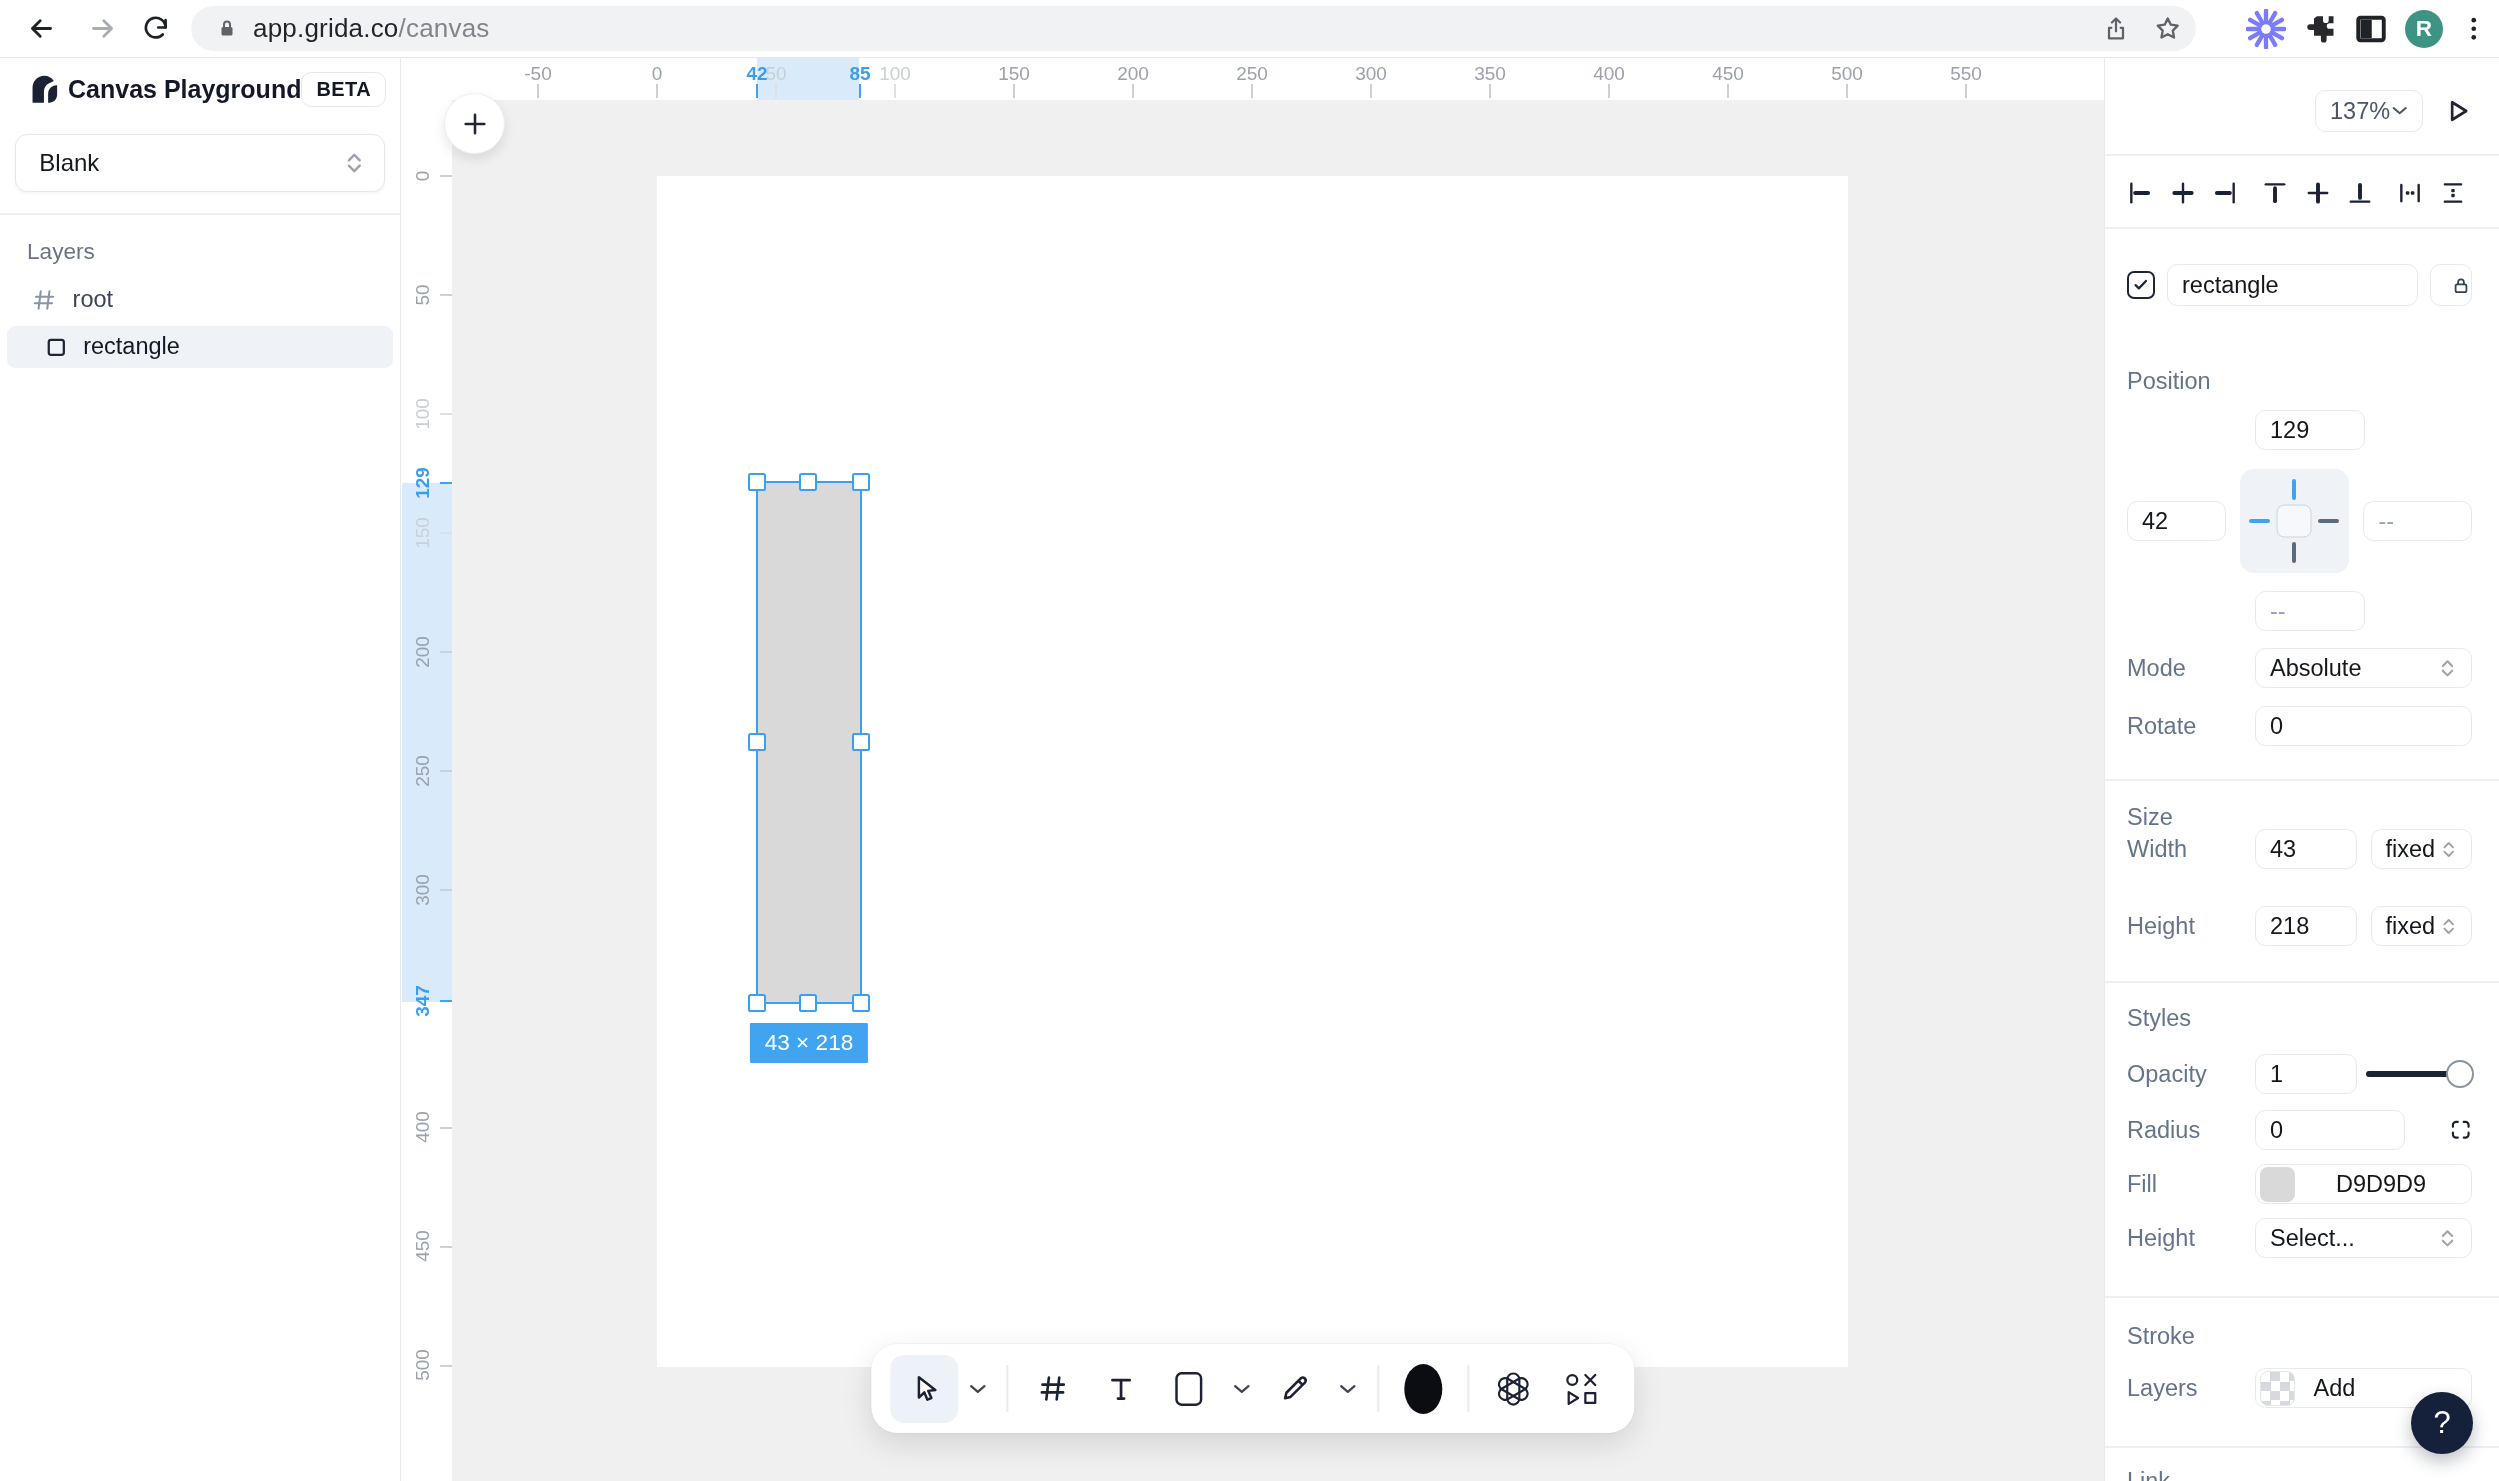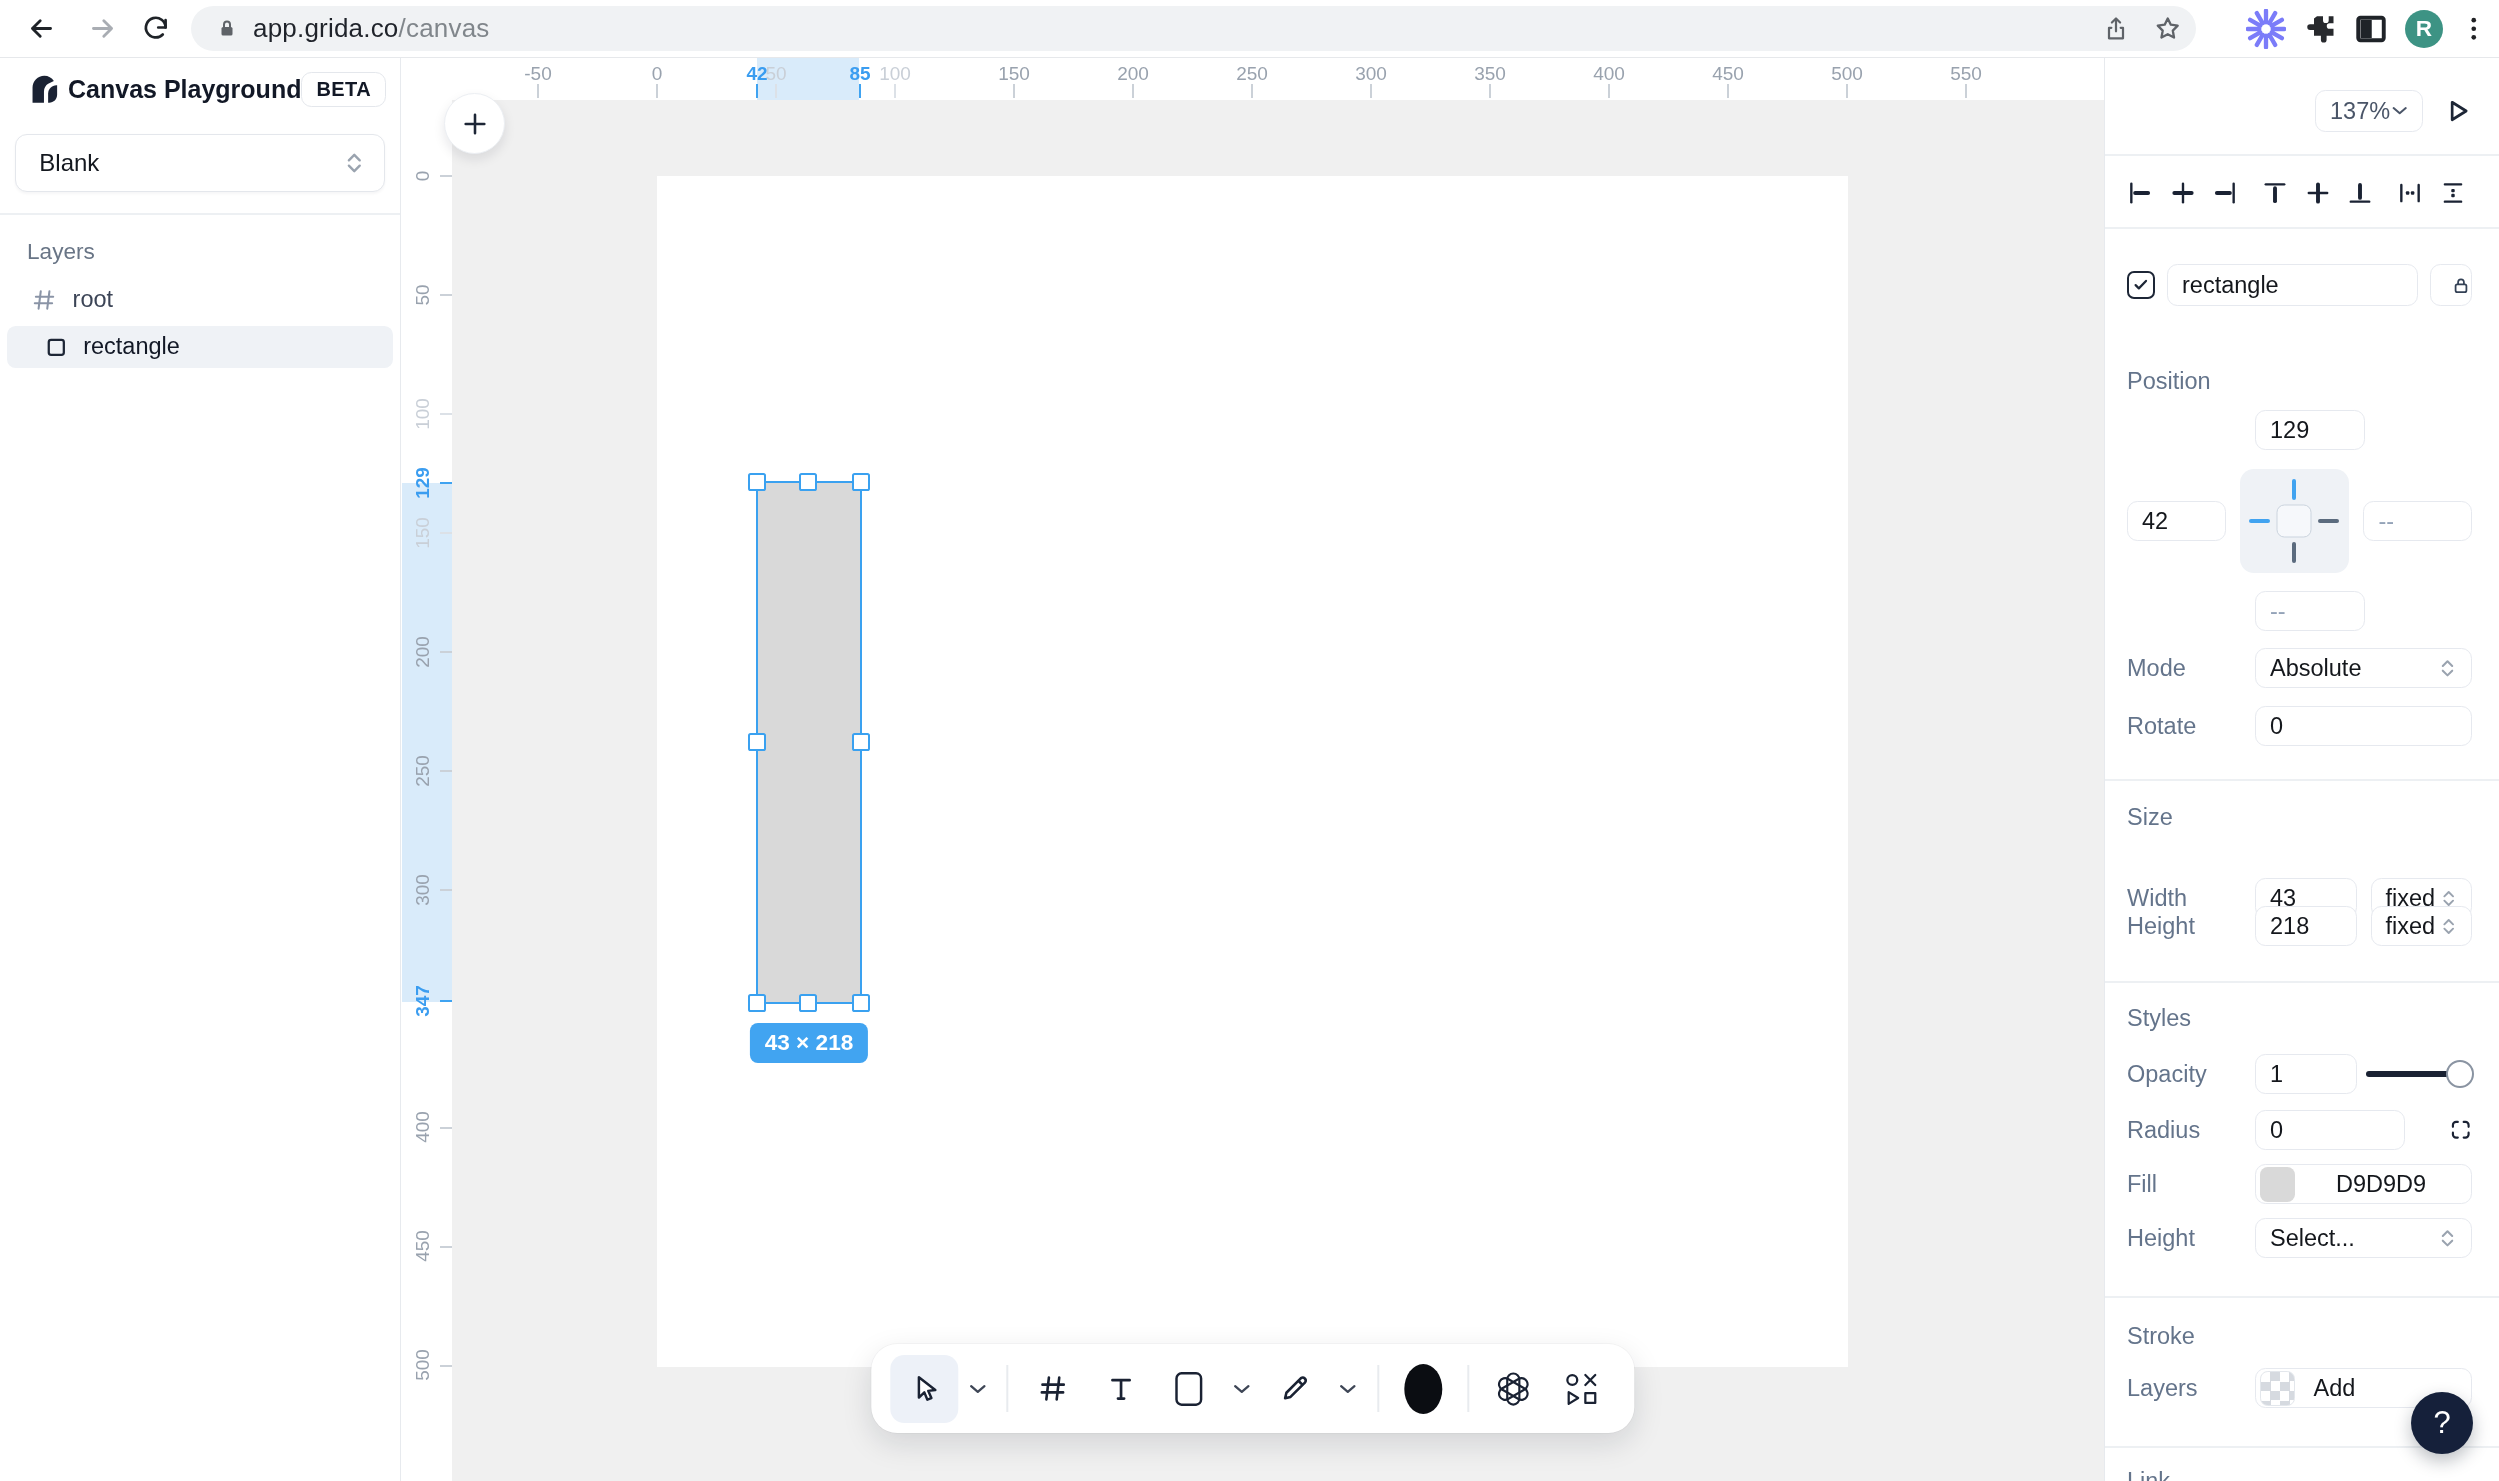--- a/index.html
+++ b/index.html
@@ -43,21 +43,21 @@
   .num{position:absolute;top:6px;transform:translateX(-50%);font-size:19px;color:#99A2AE;}
   .vnum{position:absolute;left:21px;transform:translate(-50%,-50%) rotate(-90deg);font-size:19px;color:#99A2AE;}
   .num.muted,.vnum.muted{color:#C9CFD7;}
   .num.selected,.vnum.selected{color:#3B9DF0;font-weight:700;}
   .plusbtn{position:absolute;left:42px;top:36px;width:59px;height:59px;border-radius:50%;background:#fff;border:1.7px solid #ECEFF3;box-shadow:0 5.2px 12px rgba(16,24,40,.10);display:flex;align-items:center;justify-content:center;z-index:5;}
   .selrect{position:absolute;background:#D9D9D9;border:2.6px solid #3AA1F0;z-index:2;}
   .handle{position:absolute;width:14px;height:14px;background:#fff;border:2.6px solid #3AA1F0;border-radius:2.6px;}
   .h-tl{left:-9.6px;top:-9.6px}.h-tm{left:50%;top:-9.6px;margin-left:-9.6px}.h-tr{right:-9.6px;top:-9.6px}
   .h-ml{left:-9.6px;top:50%;margin-top:-9.6px}.h-mr{right:-9.6px;top:50%;margin-top:-9.6px}
   .h-bl{left:-9.6px;bottom:-9.6px}.h-bm{left:50%;bottom:-9.6px;margin-left:-9.6px}.h-br{right:-9.6px;bottom:-9.6px}
-  .sizebadge{position:absolute;top:calc(100% + 21px);left:50%;transform:translateX(-50%);background:#41A4F1;color:#fff;font-size:22.6px;font-weight:700;padding:7px 14.8px;border-radius:8px;white-space:nowrap;text-align:right;}
+  .sizebadge{position:absolute;top:calc(100% + 21px);left:50%;transform:translateX(-50%);background:#41A4F1;color:#fff;font-size:22.6px;font-weight:400;padding:7px 14.8px;border-radius:1px;white-space:nowrap;text-align:right;}
   .toolbar{position:absolute;left:50%;transform:translateX(-50%);bottom:49px;height:89px;background:#fff;border-radius:26px;box-shadow:0 10.4px 29.5px rgba(16,24,40,.13),0 0 0 0.9px rgba(16,24,40,.03);display:flex;align-items:center;padding:0 19px;z-index:8;}
   .tb-btn{width:68px;height:68px;border-radius:14px;display:flex;align-items:center;justify-content:center;flex:none;}
   .tb-btn.active{background:#EDF1F8;}
   .tb-chev{width:38px;height:68px;display:flex;align-items:center;justify-content:center;flex:none;}
   .tb-div{width:1.7px;height:47px;background:#E8EBEF;margin:0 10.4px;flex:none;}
   .tb-ellipse{width:38px;height:50px;border-radius:50%;}
 
   
   .panel{position:absolute;top:57px;right:0;width:395px;bottom:0;background:#fff;border-left:1.7px solid #E7EAEE;z-index:10;}
   .prow{position:absolute;left:22px;right:28px;display:flex;align-items:center;}
@@ -436,21 +436,21 @@
     </div>
     <div class="prow" style="top:650px;height:38px">
       <span class="plabel">Rotate</span>
       <div class="pinput grow">
           <span>0</span>
         </div>
     </div>
     <div class="pdiv" style="top:722px"></div>
 
     <div class="phead" style="top:747px">Size</div>
-    <div class="prow" style="top:821px;height:40px">
+    <div class="prow" style="top:772px;height:40px">
       <span class="plabel">Width</span>
       <div class="pinput" style="width:102px">
           <span>43</span>
         </div>
       <div class="pinput pselect" style="width:102px;margin-left:14px">
         <span>fixed</span>
         <svg width="17.4" height="21" viewBox="0 0 20 24" fill="none" stroke="#9AA3AF" stroke-width="2.2" stroke-linecap="round" stroke-linejoin="round">
             <path d="M5 9.5 10 4.5l5 5M5 14.5l5 5 5-5"></path>
           </svg>
       </div>

